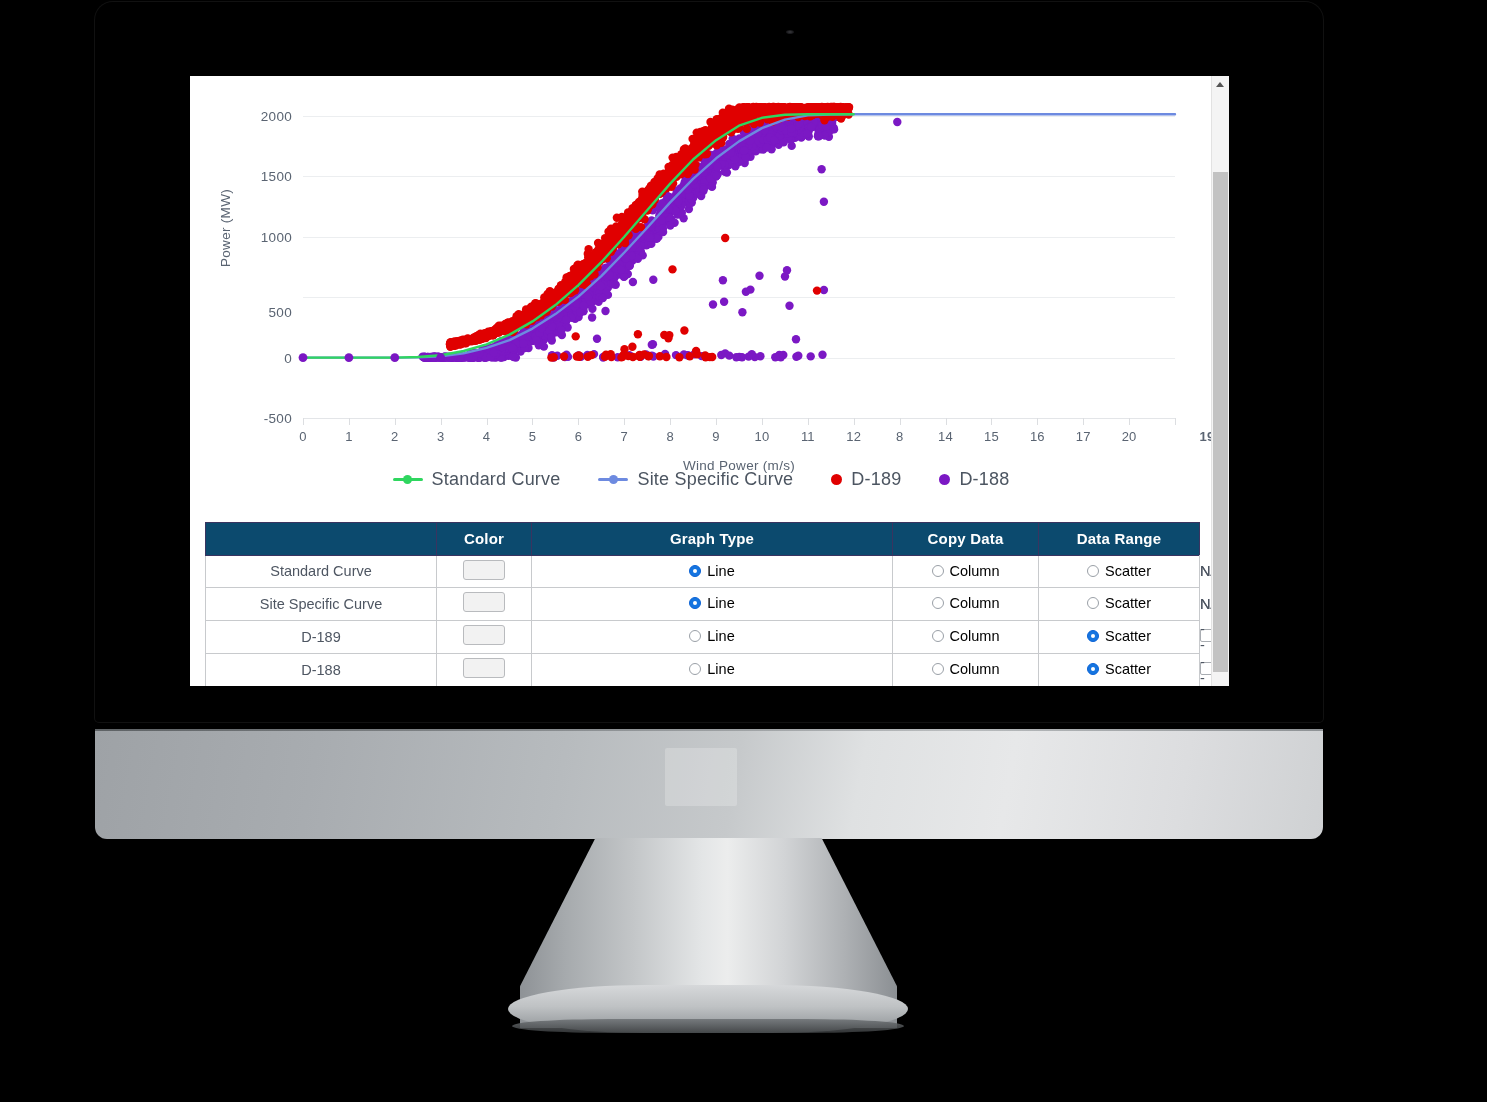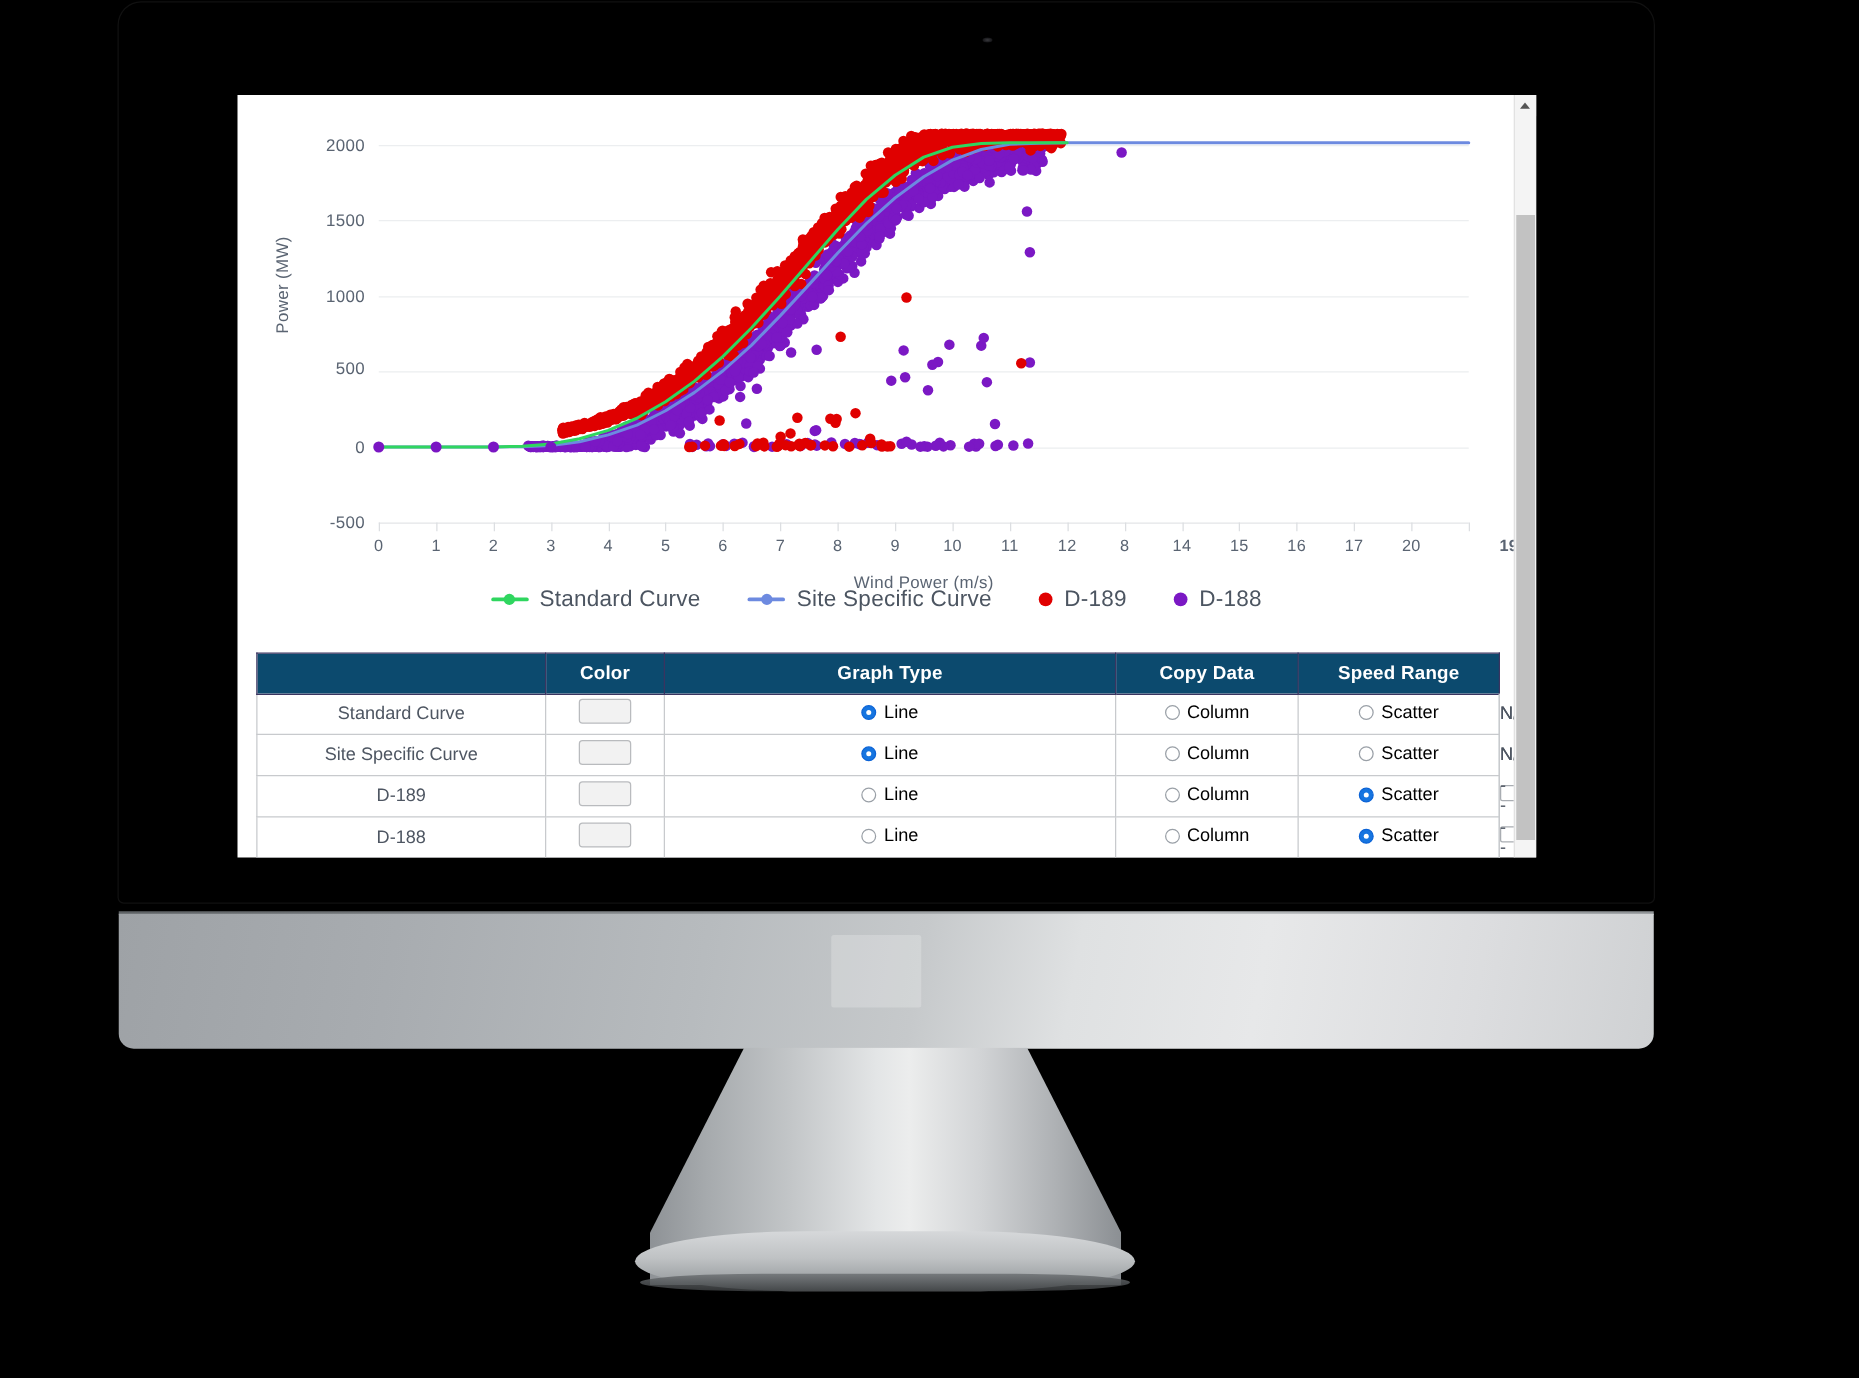--- a/index.html
+++ b/index.html
@@ -114,21 +114,21 @@
           <div class="gridline" style="top: 0px;"></div>
           <div class="gridline" style="top: 60.4px;"></div>
           <div class="gridline" style="top: 120.8px;"></div>
           <div class="gridline" style="top: 181.2px;"></div>
           <div class="gridline" style="top: 241.6px;"></div>
         </div>
       <div id="ytick-holder">
           <div class="ytick" style="top: 0px;">2000</div>
           <div class="ytick" style="top: 60.4px; text-align: right;">1500</div>
           <div class="ytick" style="top: 120.8px;">1000</div>
-          <div class="ytick" style="top: 179px;">500</div>
+          <div class="ytick" style="top: 196px;">500</div>
           <div class="ytick" style="top: 241.6px;">0</div>
           <div class="ytick" style="top: 302px;">-500</div>
         </div>
       <div id="xtick-holder">
           <div class="xtickmark" style="left: 0px;"></div>
           <div class="xtick" style="left: 0px;">0</div>
           <div class="xtickmark" style="left: 45.8947px;"></div>
           <div class="xtick" style="left: 45.8947px;">1</div>
           <div class="xtickmark" style="left: 91.7895px;"></div>
           <div class="xtick" style="left: 91.7895px;">2</div>
@@ -3315,21 +3315,21 @@
       </div>
     </div>
 
   <table id="legend-table">
     <thead>
       <tr>
         <th style="width:230px"></th>
         <th style="width:94px">Color</th>
         <th style="width:360px">Graph Type</th>
         <th style="width:145px">Copy Data</th>
-        <th style="width:160px">Speed Range</th>
+        <th style="width:160px">Data Range</th>
       </tr>
     </thead>
     <tbody id="table-body">
         <tr>
           <td class="name-cell">Standard Curve</td>
           <td><span class="sw-outer"><span class="sw-inner" style="background: rgb(51, 225, 95);"></span></span></td>
           <td><span class="gt">
               <span class="radio on"></span>
               <span class="gt-label">Line</span>
             </span></td>

